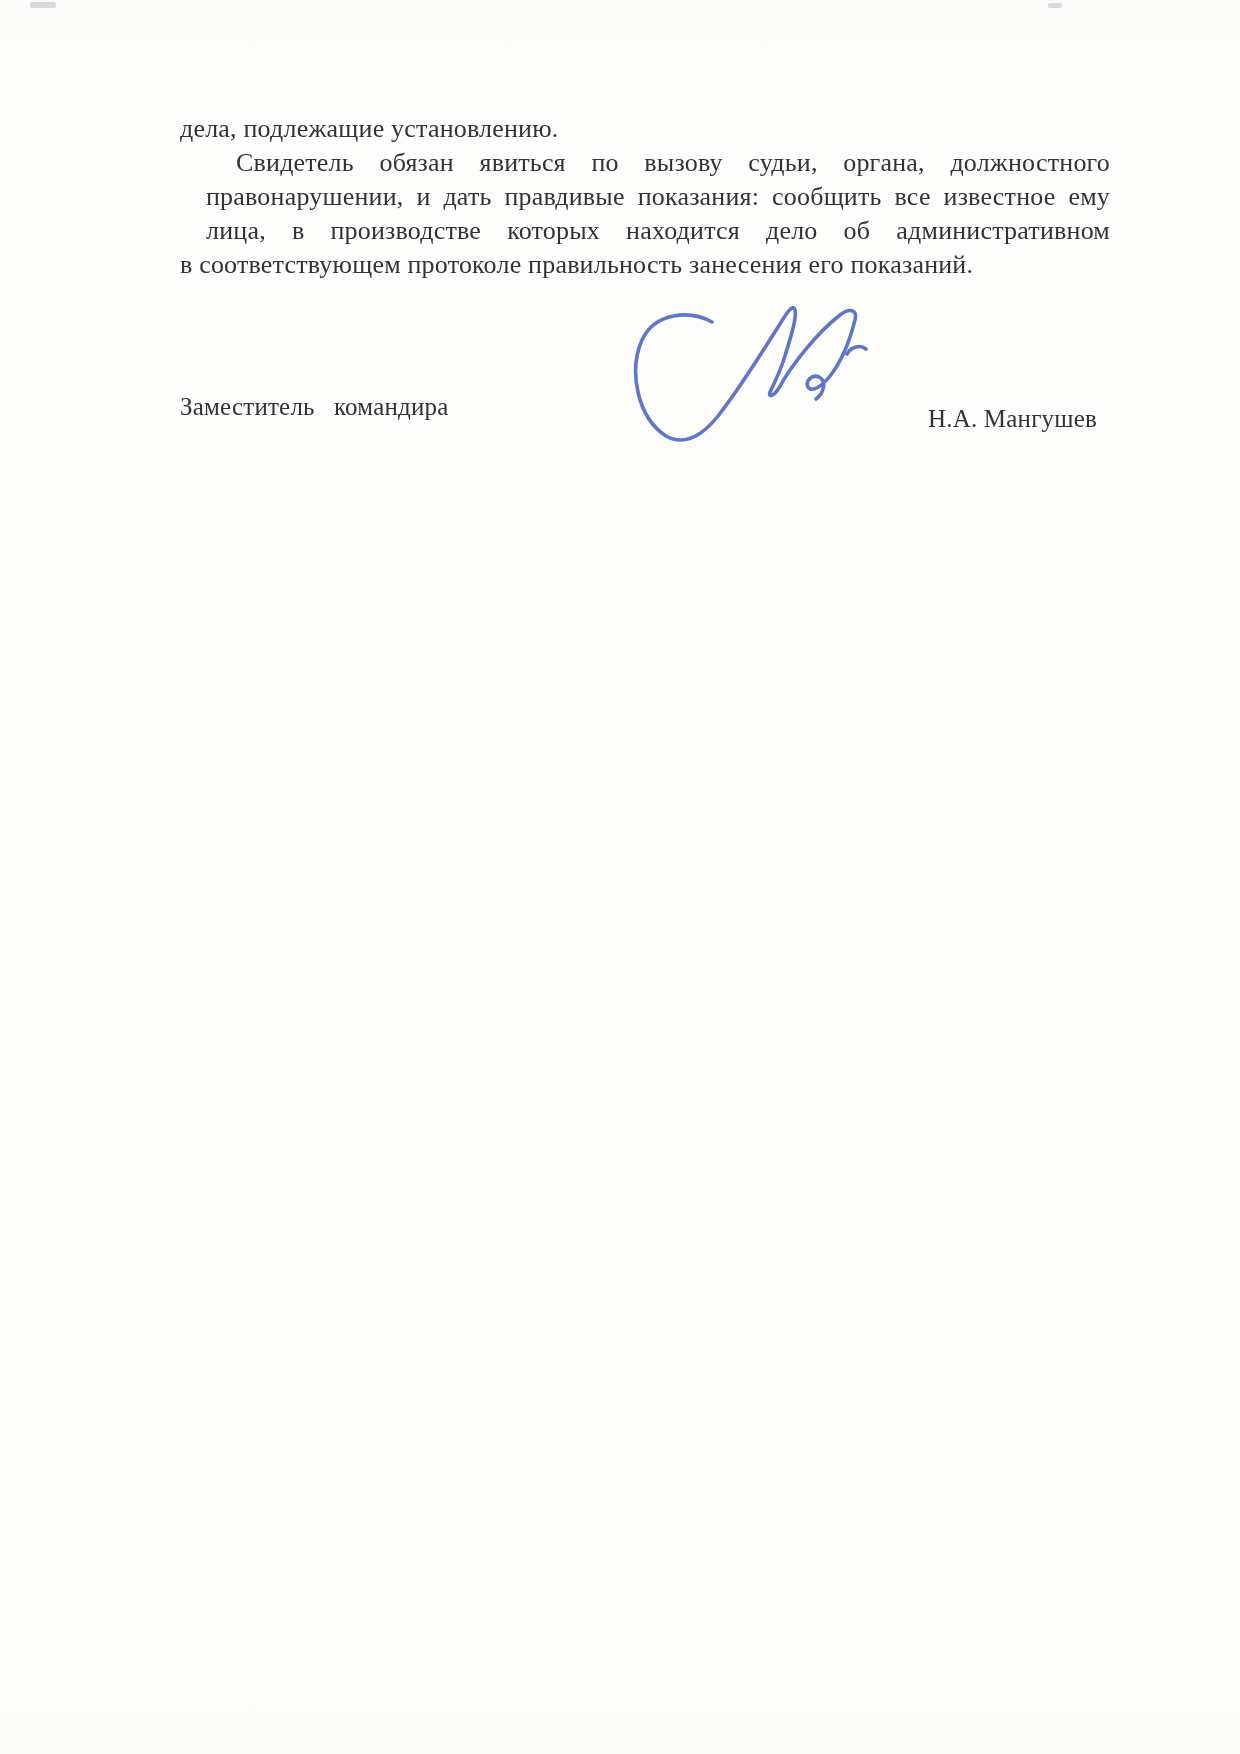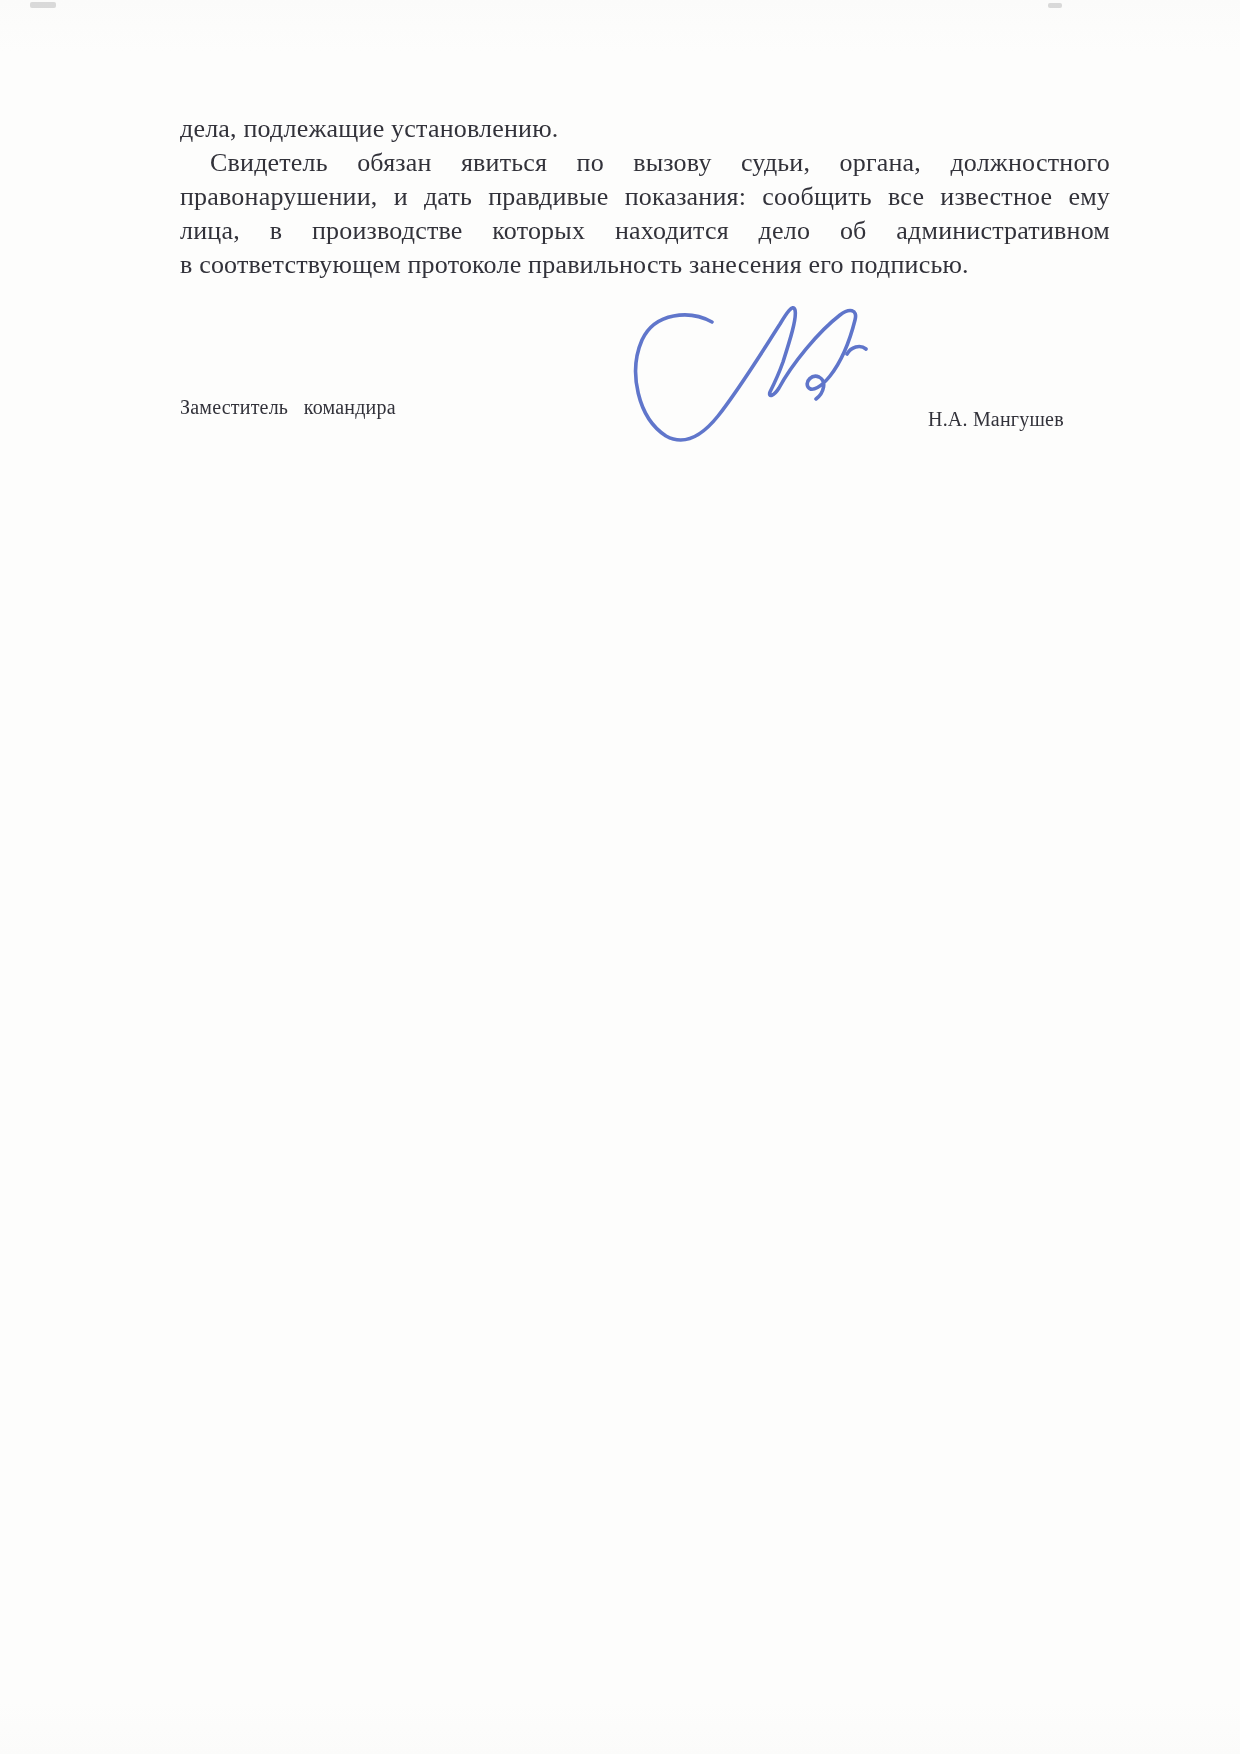--- a/index.html
+++ b/index.html
@@ -37,31 +37,32 @@
     line-height: 34px;
     color: #32323a;
     letter-spacing: 0.2px;
   }
   .line {
     text-align: left;
   }
   .line.justified {
     text-align: justify;
     text-align-last: justify;
+    margin-left: 26px;
   }
   .line.indented {
     padding-left: 30px;
   }
   .signoff-row {
     position: absolute;
     left: 180px;
     top: 390px;
     width: 930px;
     height: 40px;
-    font-size: 20px;
+    font-size: 25px;
     line-height: 34px;
     color: #32323a;
     letter-spacing: 0.2px;
   }
   .position-label {
     position: absolute;
     left: 0;
     top: 0;
     white-space: pre;
   }
@@ -86,21 +87,21 @@
 <div class="scan-page">
 
   <div class="speck s1"></div>
   <div class="speck s2"></div>
 
   <div class="body-text">
     <div class="line">дела, подлежащие установлению.</div>
     <div class="line justified indented">Свидетель обязан явиться по вызову судьи, органа, должностного</div>
     <div class="line justified">правонарушении, и дать правдивые показания: сообщить все известное ему</div>
     <div class="line justified">лица, в производстве которых находится дело об административном</div>
-    <div class="line">в соответствующем протоколе правильность занесения его подписью.</div>
+    <div class="line">в соответствующем протоколе правильность занесения его показаний.</div>
   </div>
 
   <div class="signoff-row">
     <span class="position-label">Заместитель   командира</span>
     <span class="signatory-name">Н.А. Мангушев</span>
   </div>
 
   <svg class="signature-svg" viewBox="0 0 1240 1754">
     <g fill="none" stroke-width="3.6" stroke-linecap="round" stroke-linejoin="round" opacity="0.88">
       <path d="M 712 322

